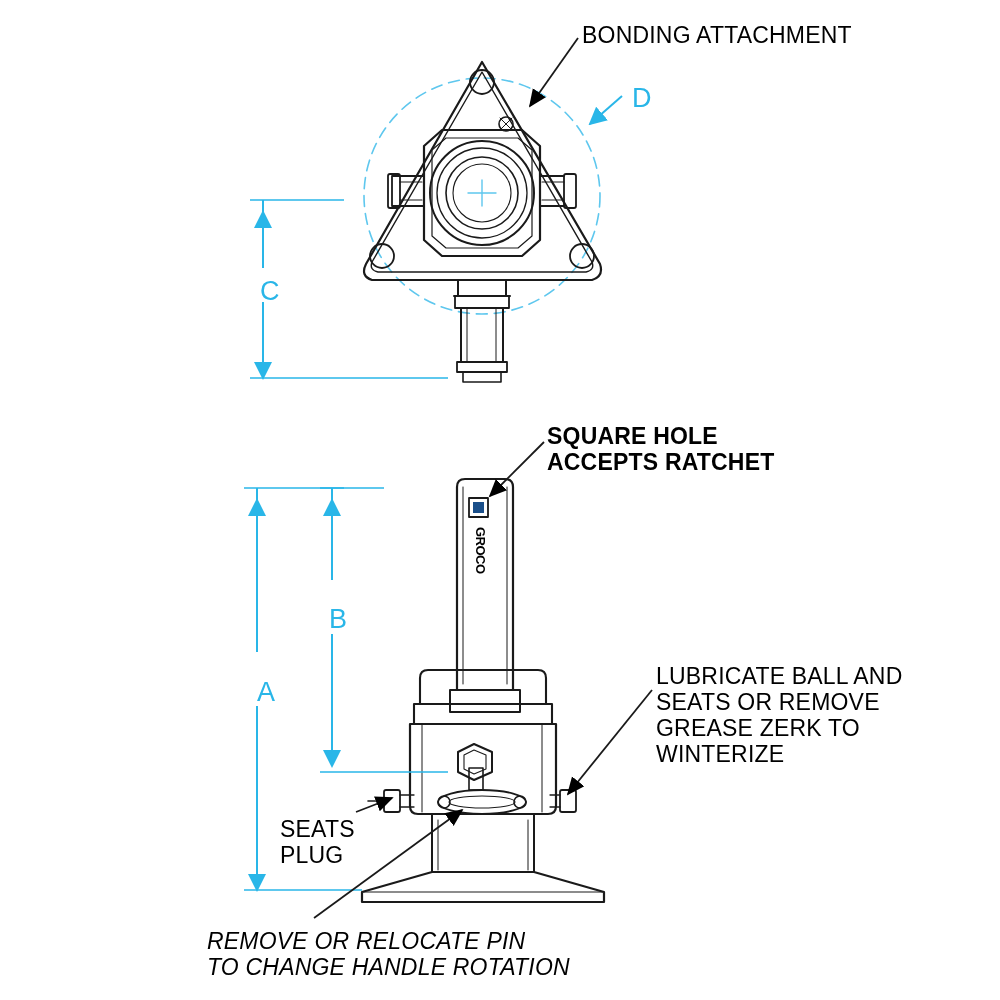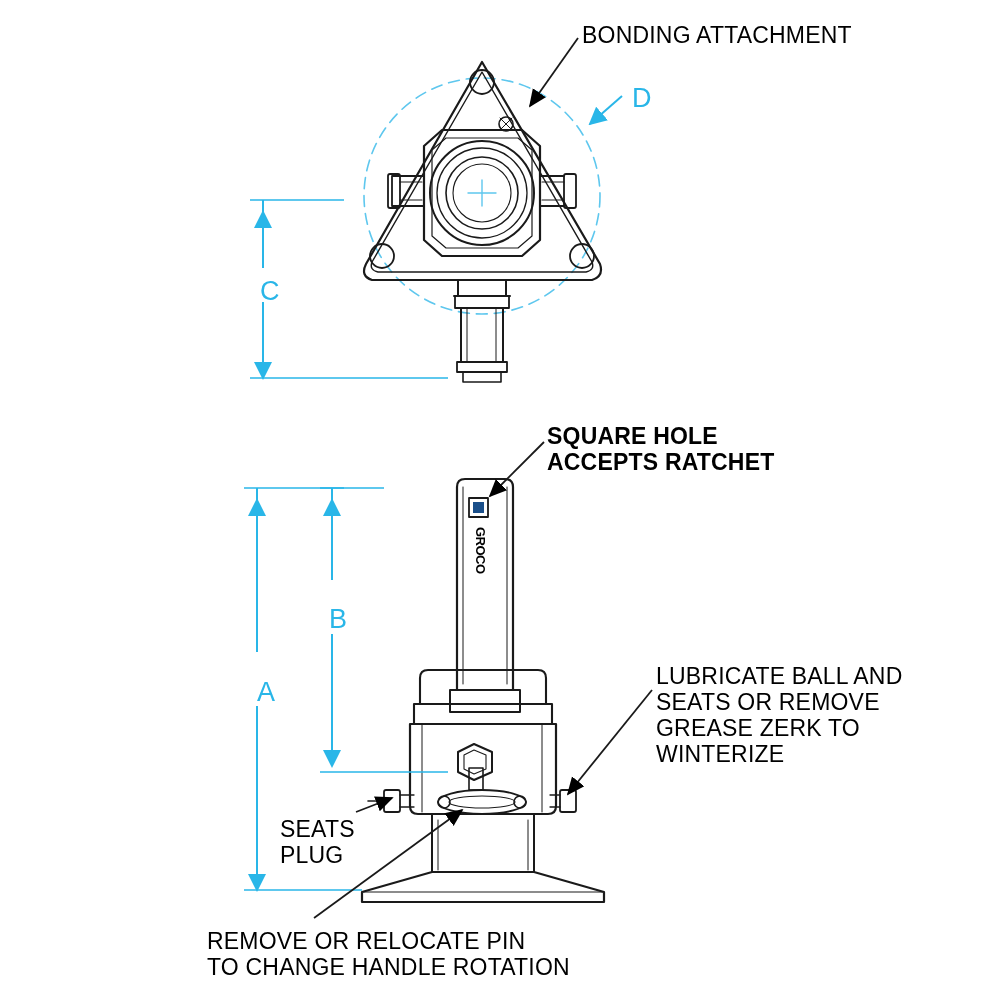--- a/index.html
+++ b/index.html
@@ -190,21 +190,21 @@
 
   <div class="lbl" style="left:538px; top:22px;">BONDING ATTACHMENT</div>
   <div class="lbl" style="left:503px; top:423px;font-weight:bold;">SQUARE HOLE
 ACCEPTS RATCHET</div>
   <div class="lbl" style="left:612px; top:663px;">LUBRICATE BALL AND
 SEATS OR REMOVE
 GREASE ZERK TO
 WINTERIZE</div>
   <div class="lbl" style="left:236px; top:816px;">SEATS
 PLUG</div>
-  <div class="lbl" style="left:163px; top:928px;">REMOVE OR RELOCATE PIN
+  <div class="lbl" style="left:163px; top:928px;font-style:italic;">REMOVE OR RELOCATE PIN
 TO CHANGE HANDLE ROTATION</div>
 
   <div class="dim-letter" style="left:213px; top:678px;">A</div>
   <div class="dim-letter" style="left:285px; top:605px;">B</div>
   <div class="dim-letter" style="left:216px; top:277px;">C</div>
   <div class="dim-letter" style="left:588px; top:84px;">D</div>
 
   <div class="brand" style="left:444px; top:527px;">GROCO</div>
 
 </div>

